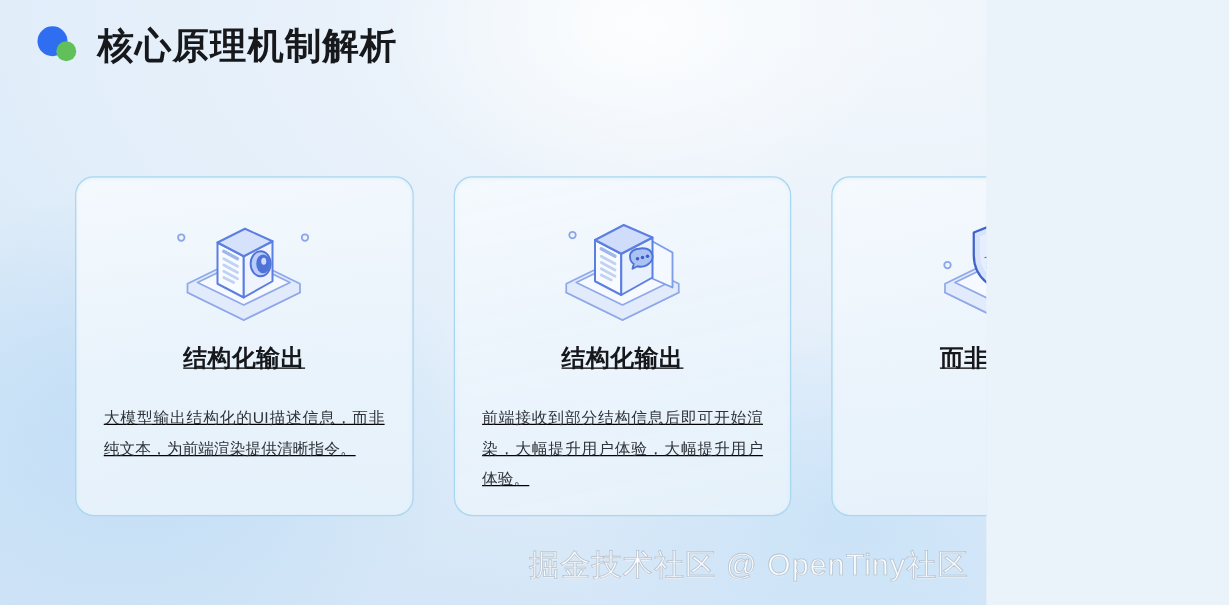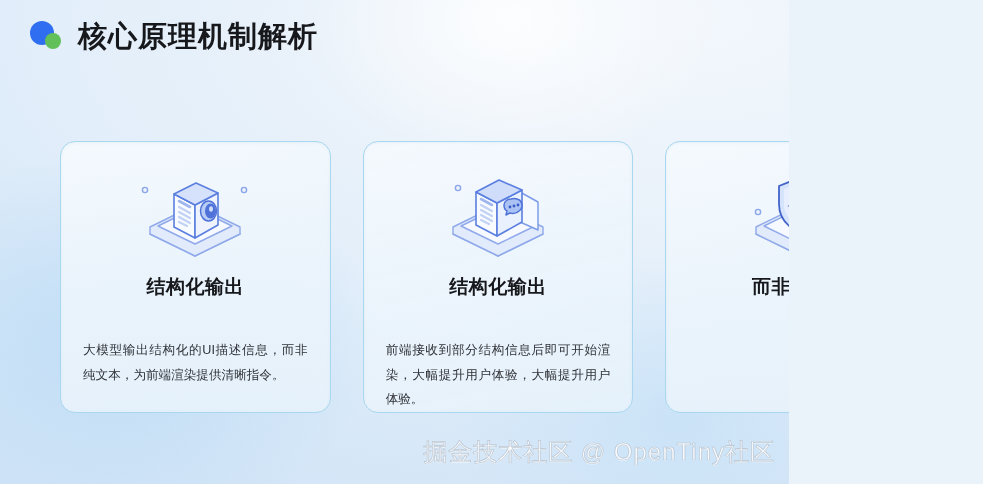--- a/index.html
+++ b/index.html
@@ -89,20 +89,21 @@
 
   
   .cards {
     position: absolute;
     left: 60px;
     top: 141px;
     width: 876px;
     height: 272px;
     display: flex;
     gap: 32px;
+    text-decoration: underline;
   }
 
   .card {
     flex: 1 1 0;
     height: 272px;
     border-radius: 15px;
     border: 1px solid #a8d7ef;
     background: linear-gradient(168deg, rgba(245,250,254,0.95) 0%, rgba(237,245,252,0.92) 46%, rgba(231,242,251,0.9) 100%);
     box-shadow: 0 1px 3px rgba(120,170,210,0.10) inset;
     display: flex;
@@ -123,21 +124,21 @@
     margin-top: 14px;
     font-size: 19px;
     font-weight: bold;
     color: #16181c;
     letter-spacing: .5px;
     text-align: center;
     white-space: nowrap;
   }
 
   .card-body {
-    margin-top: 38px;
+    margin-top: 22px;
     font-size: 12.6px;
     line-height: 1.95;
     color: #2f3237;
     text-align: justify;
     text-justify: inter-ideograph;
     width: 100%;
   }
 
   
   .watermark {

